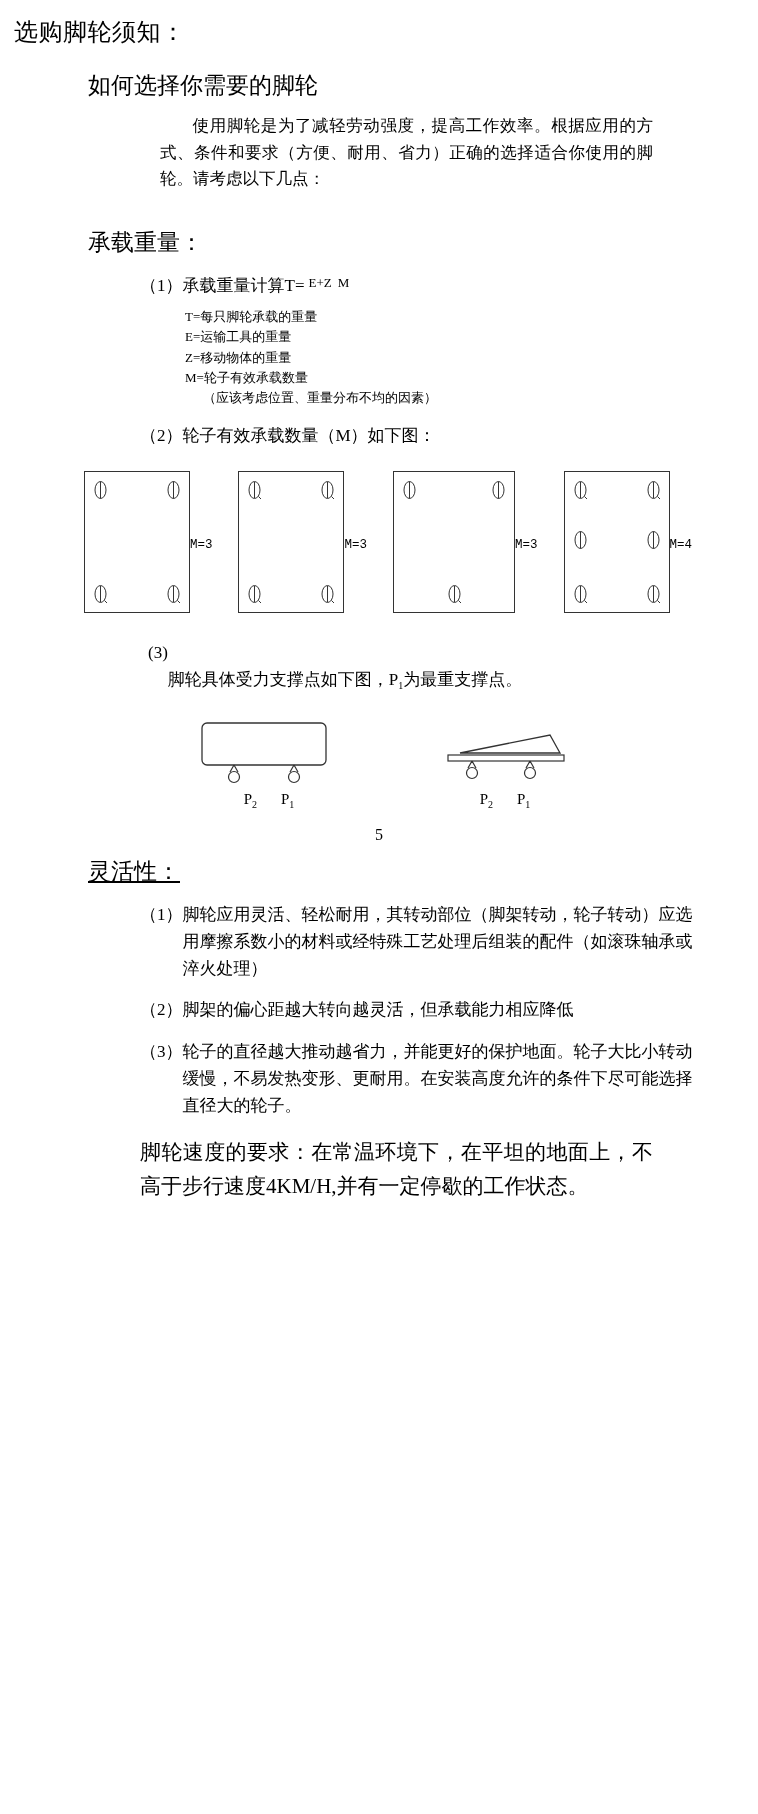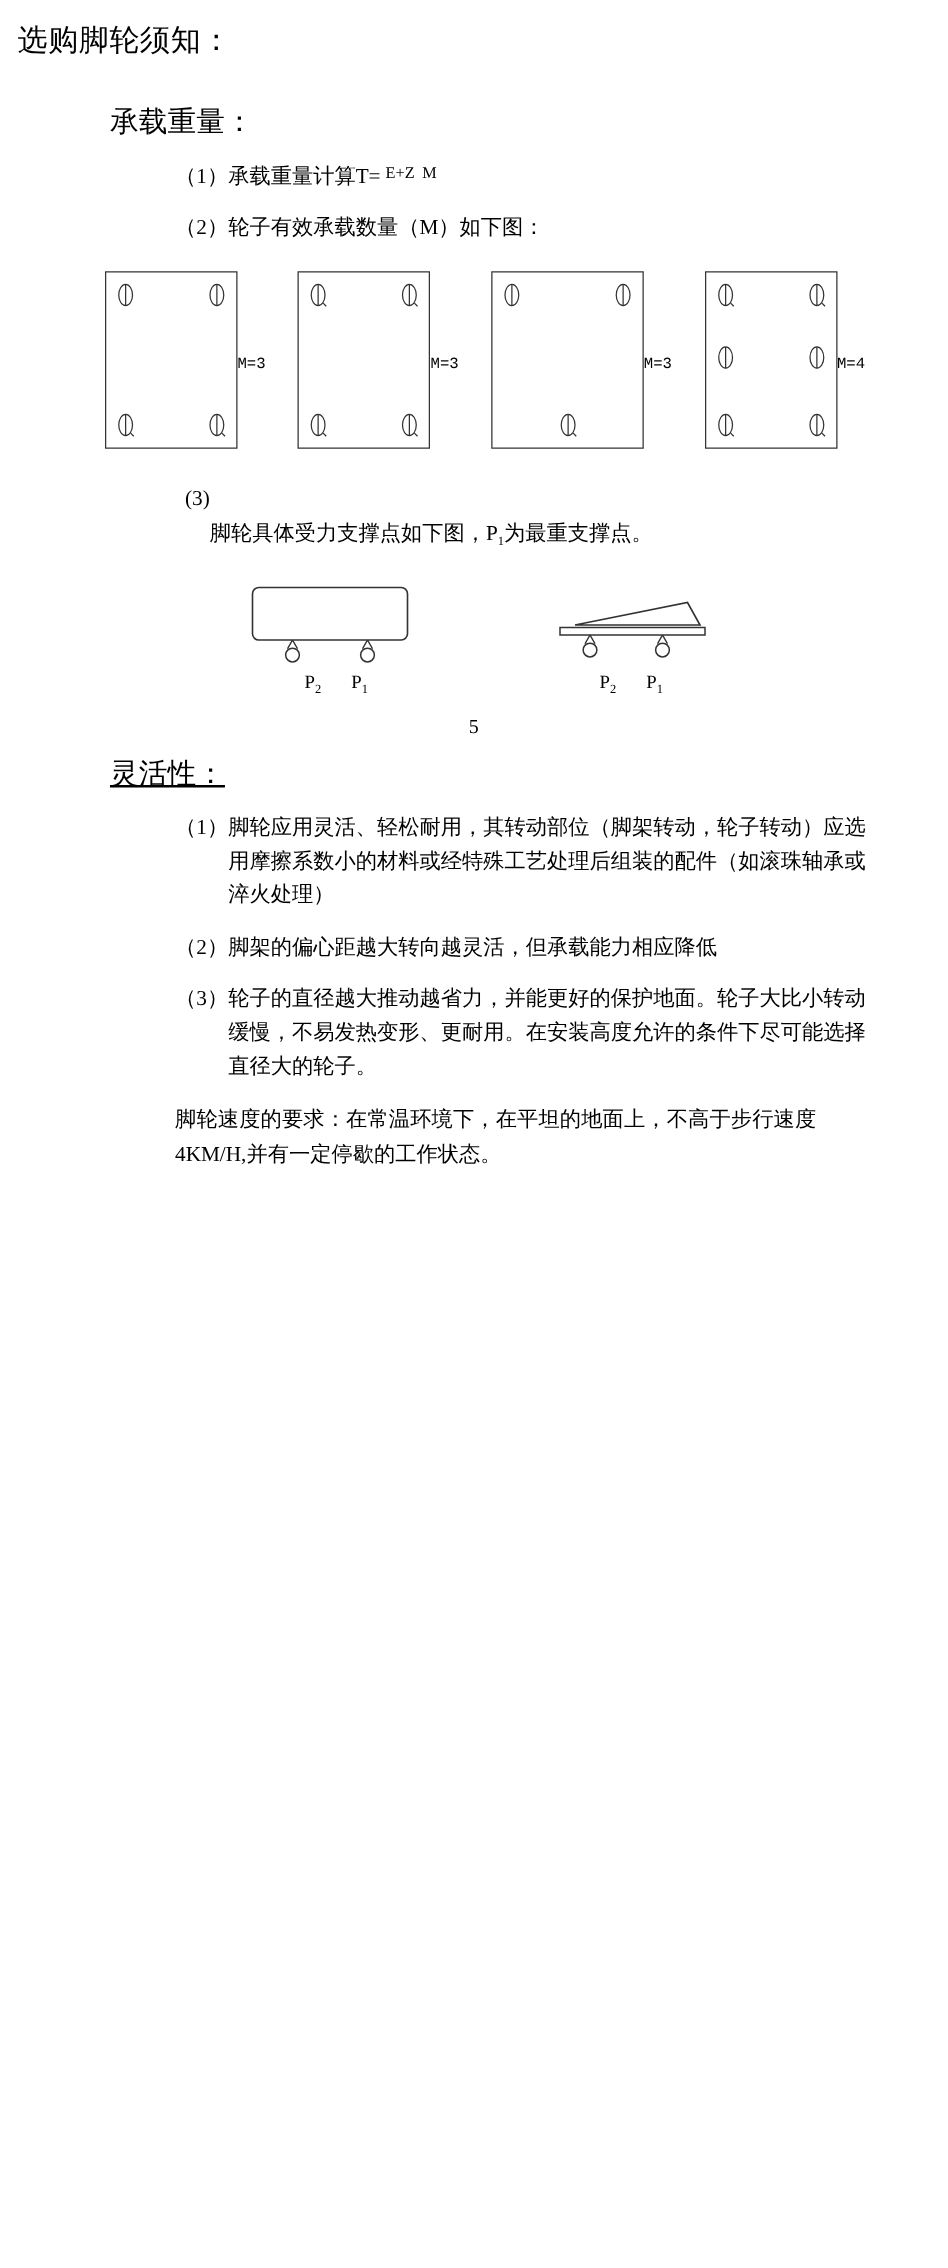--- a/index.html
+++ b/index.html
@@ -147,51 +147,60 @@
   }
   .pagenum {
     text-align: center;
     font-size: 16px;
     margin: 16px 0 0 0;
   }
   .list-block {
     margin-top: 6px;
   }
   .tail-para {
-    font-size: 17px;
+    font-size: 21px;
     line-height: 1.62;
     margin: 16px 105px 0 140px;
     text-align: justify;
   }
 </style>
 </head>
 <body>
 
 <div class="page">
 
   <div class="h1">选购脚轮须知：</div>
 
-
+  <div class="h2">如何选择你需要的脚轮</div>
+
+  <div class="para"><span class="indent"></span><span>使用脚轮是为了减轻劳动强度，提高工作效率。根据应用的方式、条件和要求（方便、耐用、省力）正确的选择适合你使用的脚轮。请考虑以下几点：</span></div>
 
   <div class="sec-title">承载重量：</div>
 
   <div class="numrow">
     <span class="num">（1）</span>
     <span class="body">
       <span class="formula">
         <span>承载重量计算T=</span>
         <span class="frac">
           <span class="top">E+Z</span>
           <span class="bar"></span>
           <span class="bot">M</span>
         </span>
       </span>
     </span>
   </div>
 
+  <div class="legend">
+    <div>T=每只脚轮承载的重量</div>
+    <div>E=运输工具的重量</div>
+    <div>Z=移动物体的重量</div>
+    <div>M=轮子有效承载数量</div>
+    <div class="sub">（应该考虑位置、重量分布不均的因素）</div>
+  </div>
 
   <div class="numrow">
     <span class="num">（2）</span>
     <span class="body">轮子有效承载数量（M）如下图：</span>
   </div>
 
   <div class="wheel-figs">
 
     <div class="wheel-fig">
       <div class="wheel-box">

